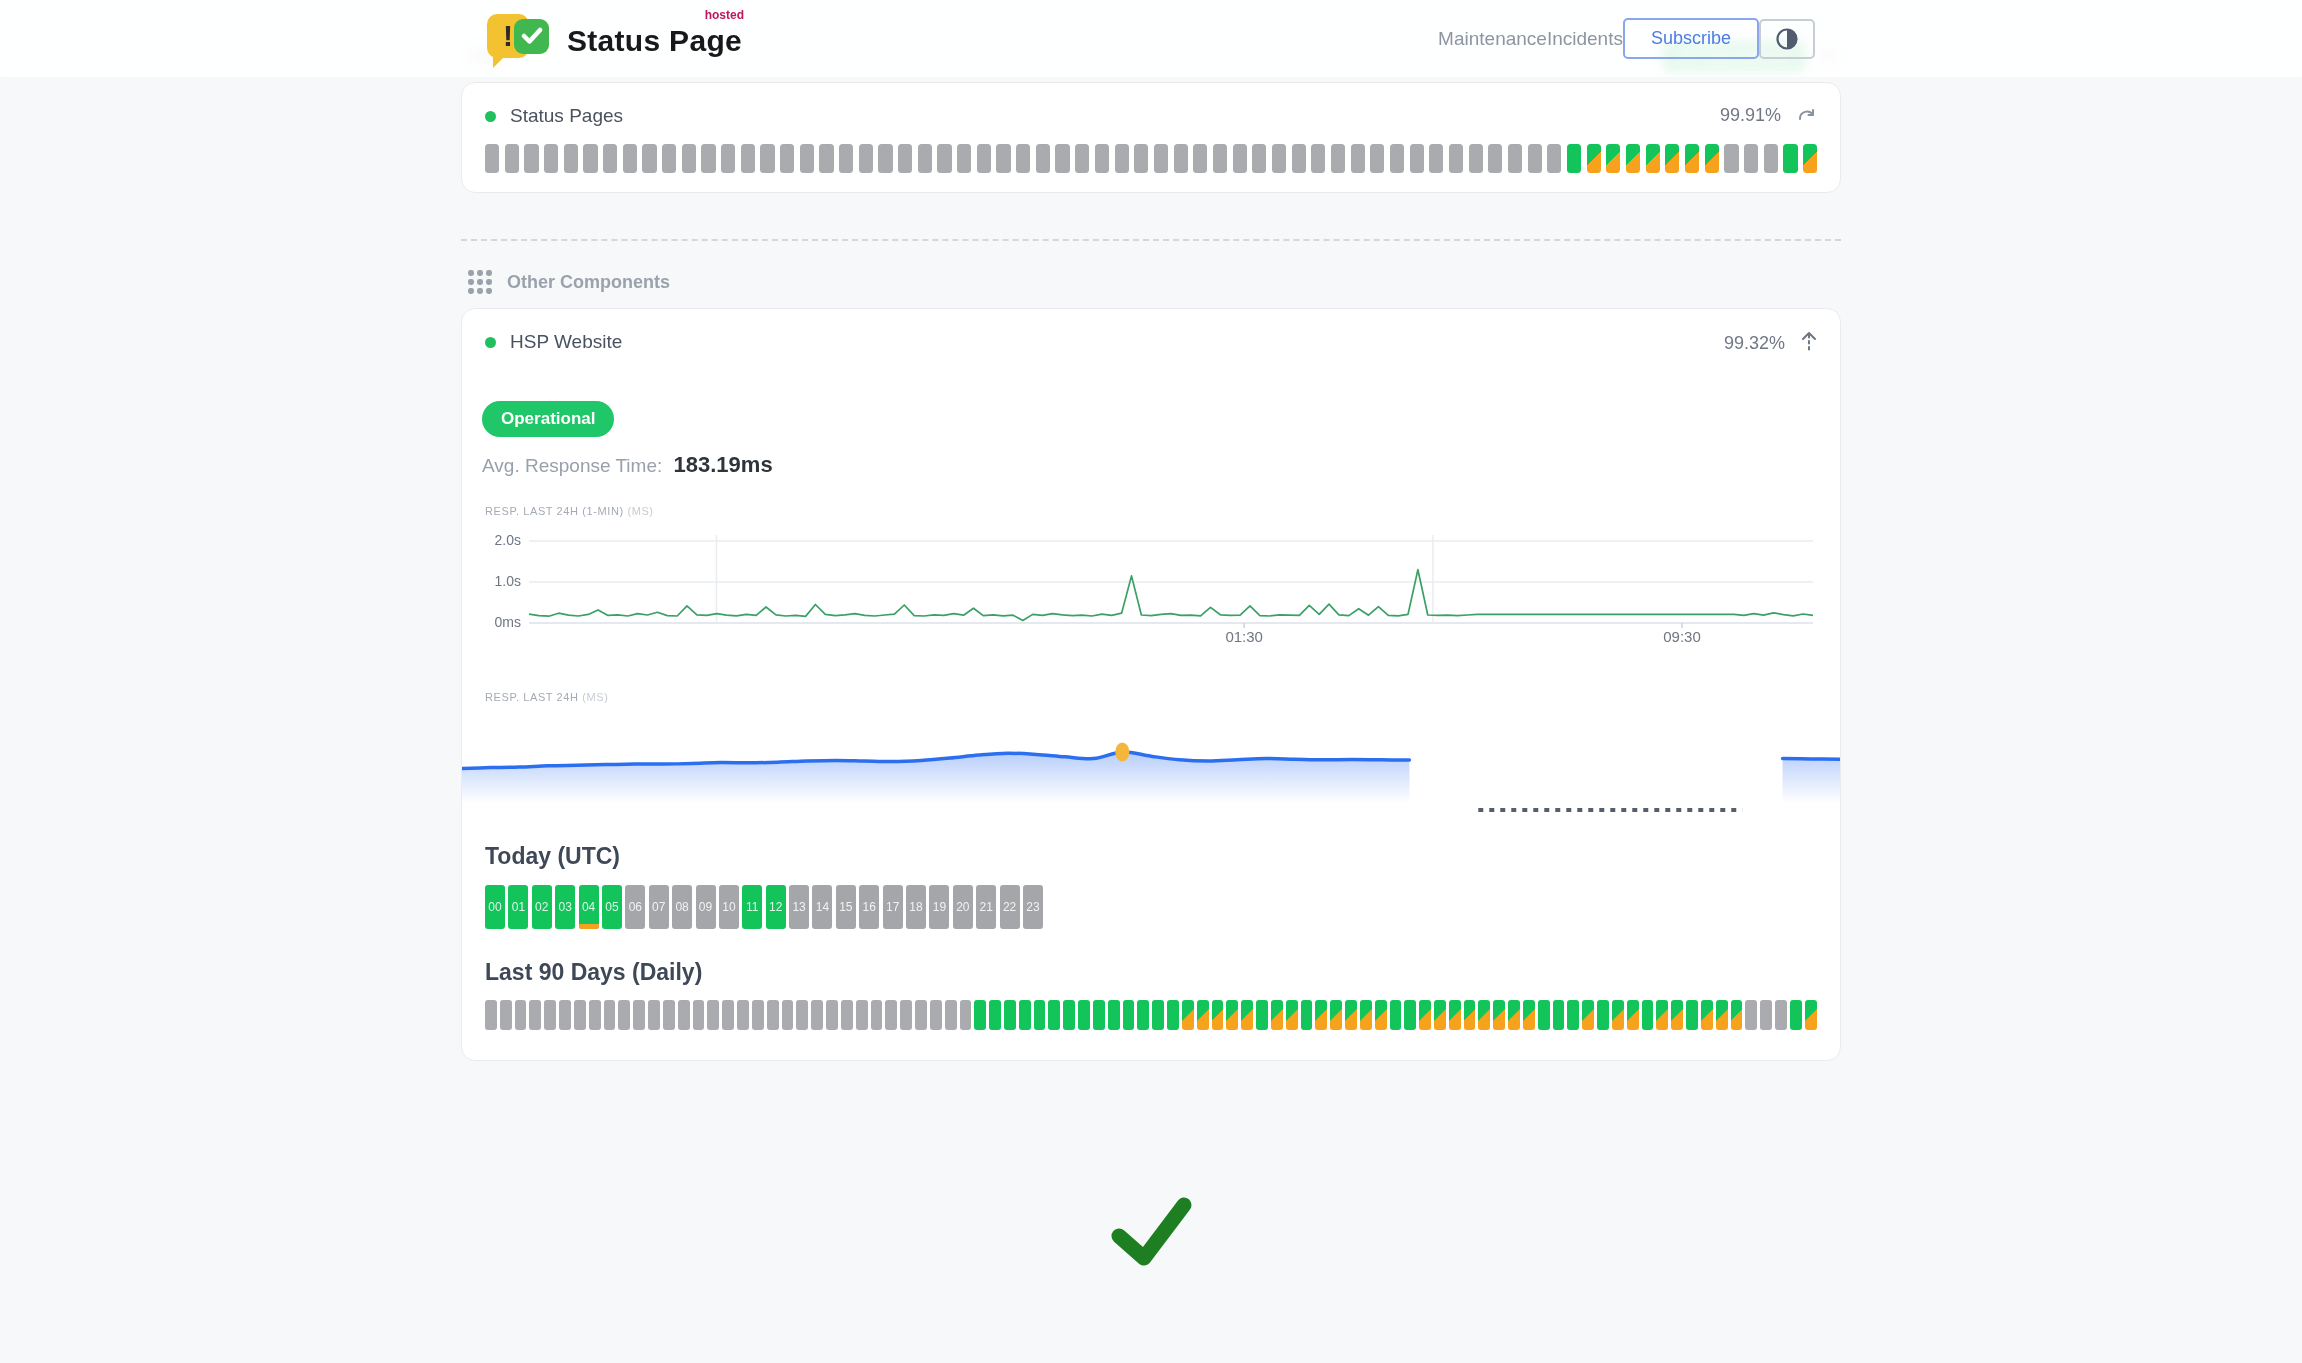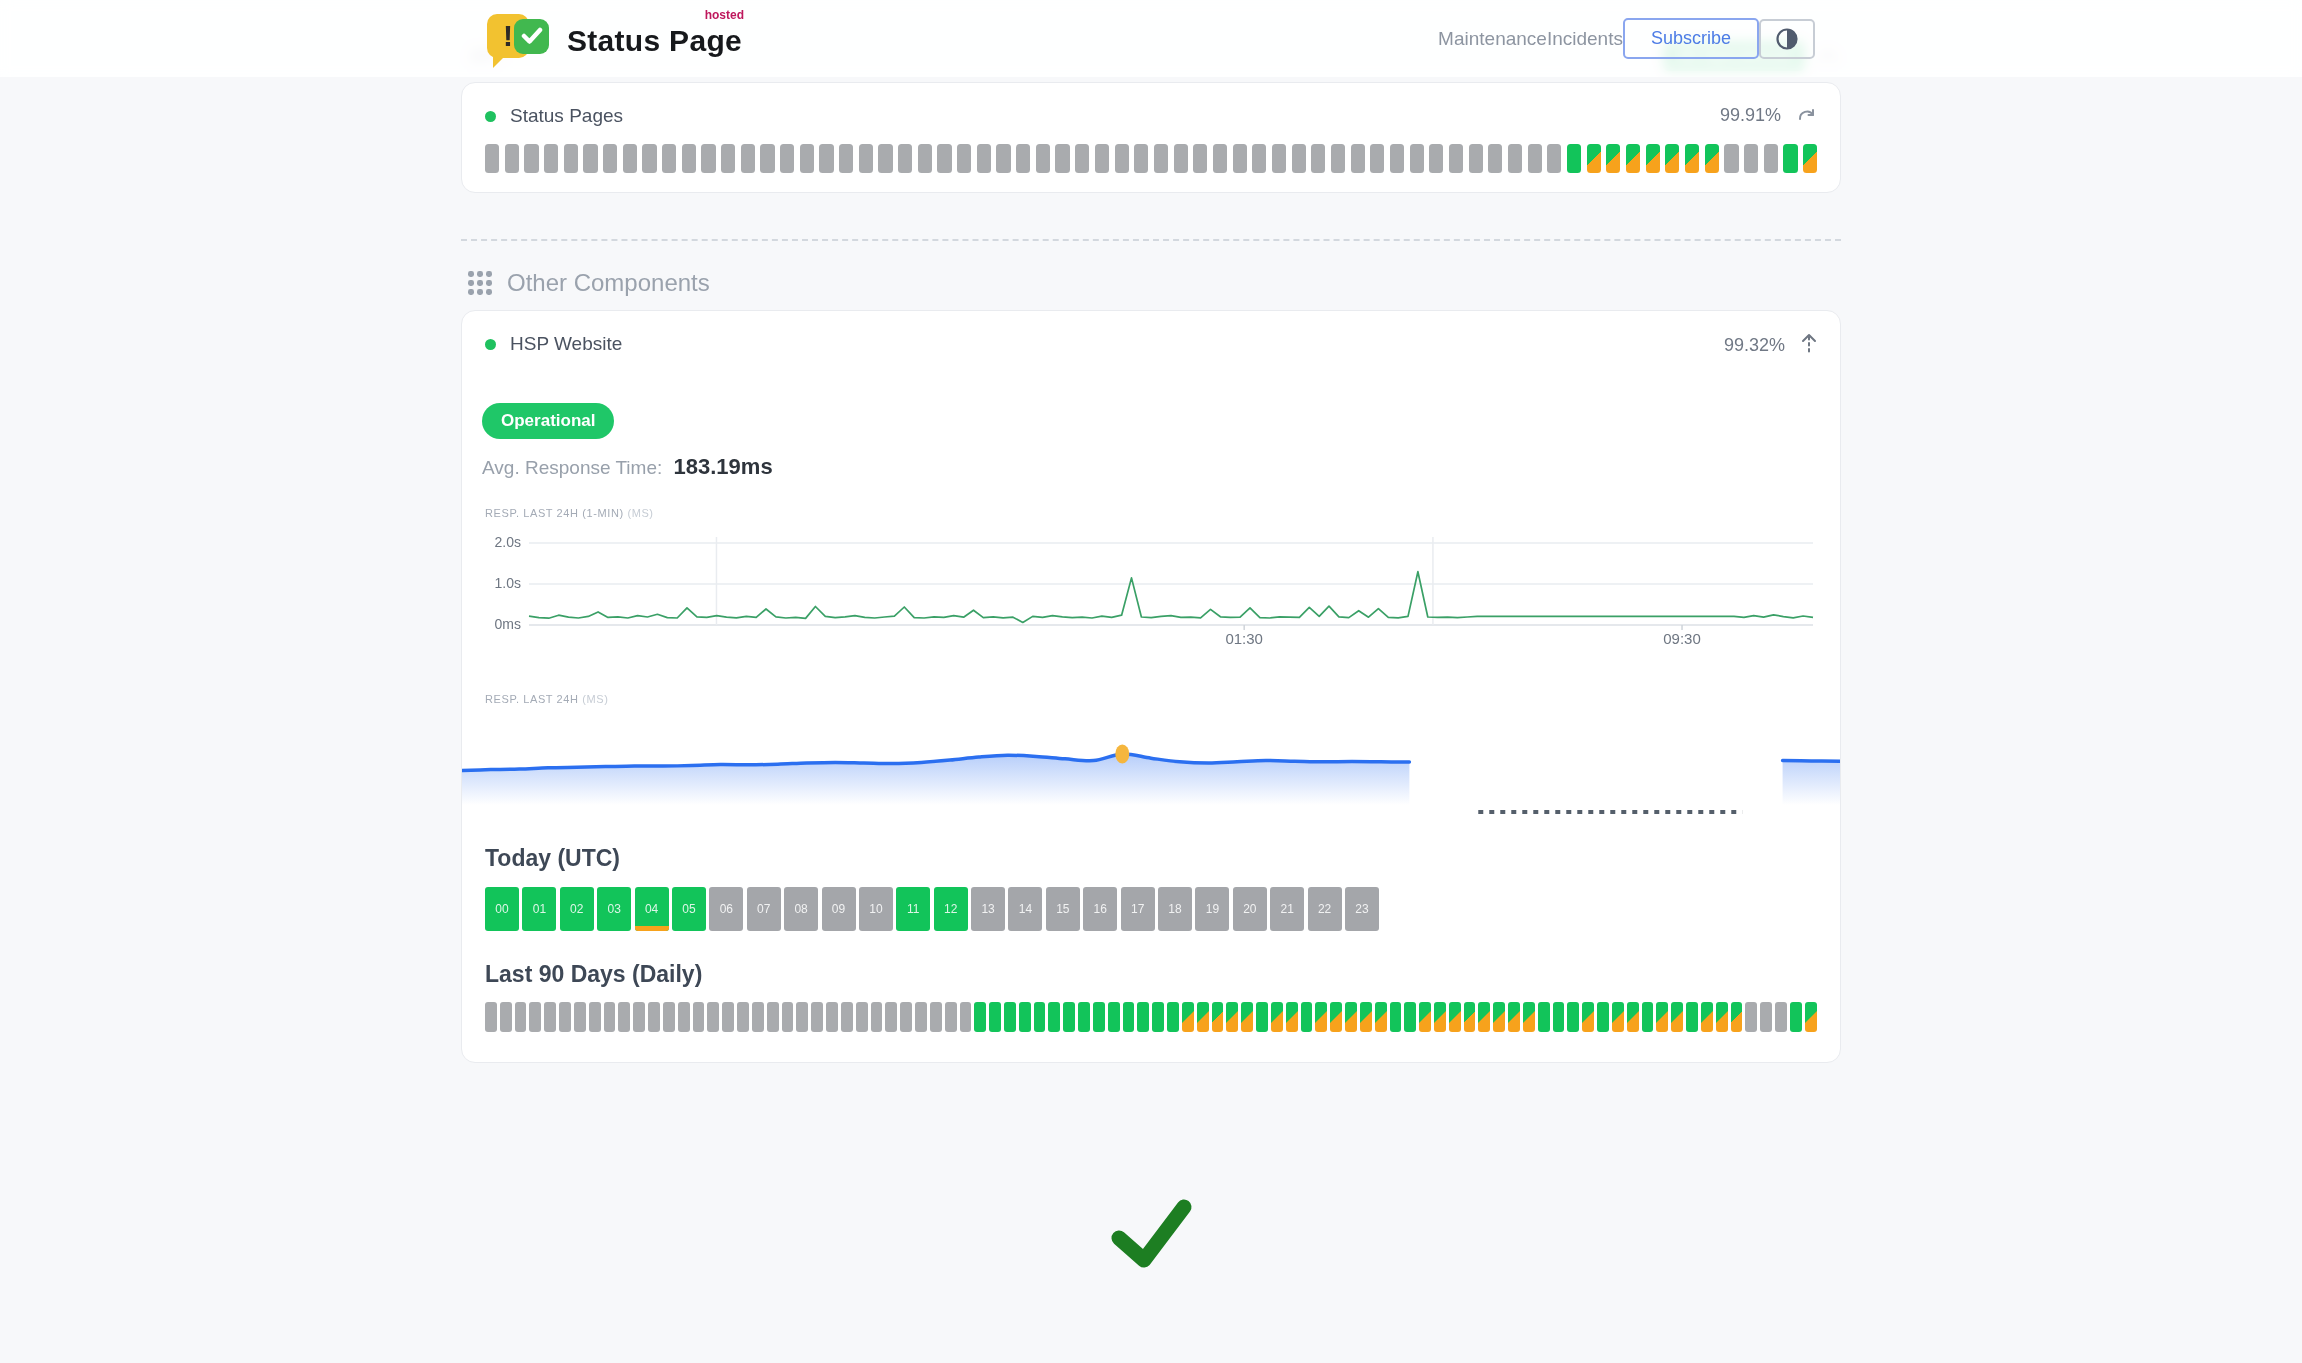--- a/index.html
+++ b/index.html
@@ -52,38 +52,38 @@
   .bar-row .bar { flex:1; height:29px; border-radius:3.5px; }
   .card-status-pages { padding-bottom:19px; }
 
   .bar-x { background:#a9abae; }
   .bar-g { background:#12c45a; }
   .bar-s { background:linear-gradient(135deg,#12c45a 0%,#12c45a 49%,#f7a21c 51%,#f7a21c 100%); }
 
   .dashed-divider { border-top:2px dashed #d3d8de; margin:46px 0 0 0; height:0; }
 
   .section-oc { display:flex; align-items:center; gap:14px; margin-top:28px; padding-left:6px; }
-  .oc-title { font-size:24px; color:#9aa2ad; font-weight:400; }
+  .oc-title { font-size:18px; color:#9aa2ad; font-weight:700; }
 
   
   .card-hsp { margin-top:13px; padding-bottom:30px; }
   .pill-operational { display:inline-block; margin-top:44px; background:#1fc768; color:#fff; font-size:17px; font-weight:700;
     border-radius:999px; padding:8px 19px; margin-left:-3px; }
   .avg-row { margin-top:15px; font-size:19px; color:#98a0ab; margin-left:-3px; }
   .avg-val { font-size:22px; font-weight:700; color:#2e343c; margin-left:6px; }
   .resp-label { margin-top:27px; font-size:11px; color:#a4abb6; letter-spacing:.6px; }
   .resp-label .unit { color:#c6ccd4; }
   .resp-label-2 { margin-top:46px; }
   .chart1 { display:block; margin-top:14px; width:1332px; height:114px; }
   .chart2 { display:block; margin:8px -23px 0 -23px; width:1378px; height:102px; }
 
   .block-title { margin-top:30px; font-size:23px; font-weight:600; color:#3e4856; }
 
   .hours-row { display:flex; gap:3.4px; margin-top:15px; }
-  .hour-block { position:relative; width:34px; height:44px; border-radius:3px; overflow:hidden;
+  .hour-block { position:relative; width:20px; height:44px; border-radius:3px; overflow:hidden;
     display:flex; align-items:center; justify-content:center; }
   .hour-g { background:#12c45a; }
   .hour-x { background:#a4a6aa; }
   .hour-label { font-size:12px; color:rgba(255,255,255,.85); }
   .hour-stripe { position:absolute; left:0; right:0; bottom:0; height:5px; background:#f7a21c; }
 
   .days-row { display:flex; gap:3px; margin-top:14px; }
   .days-row .bar { flex:1; height:30px; border-radius:3px; }
 
   

